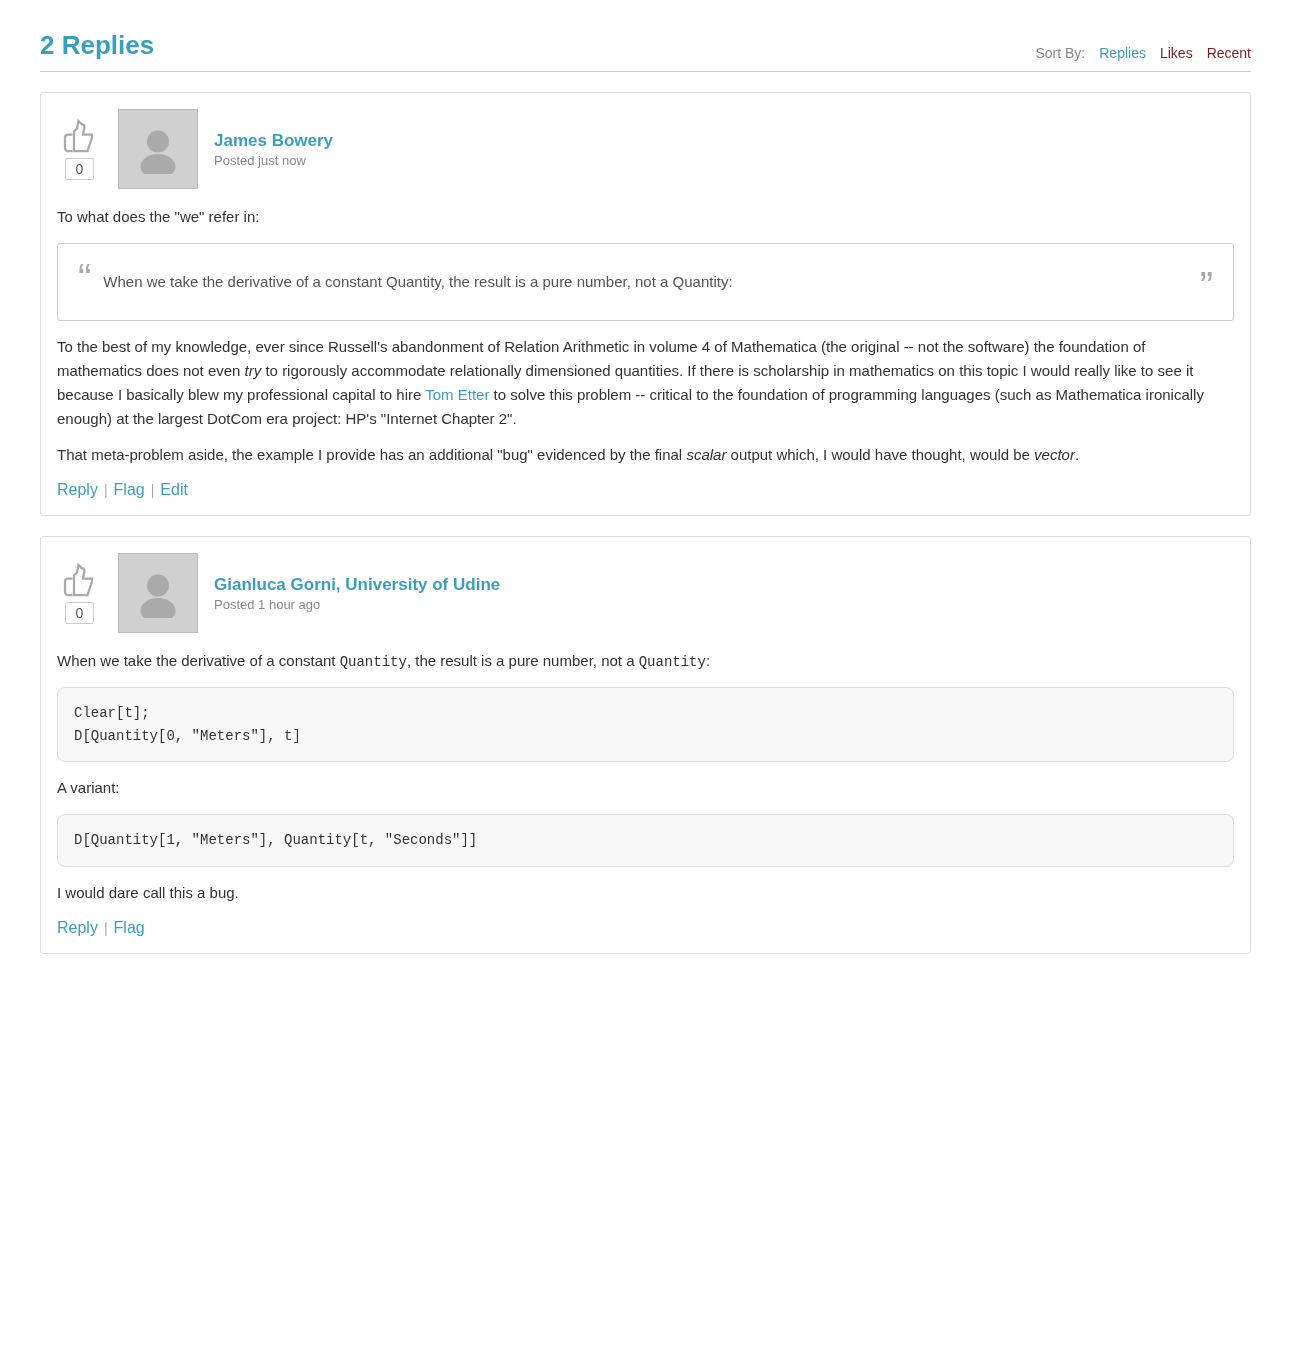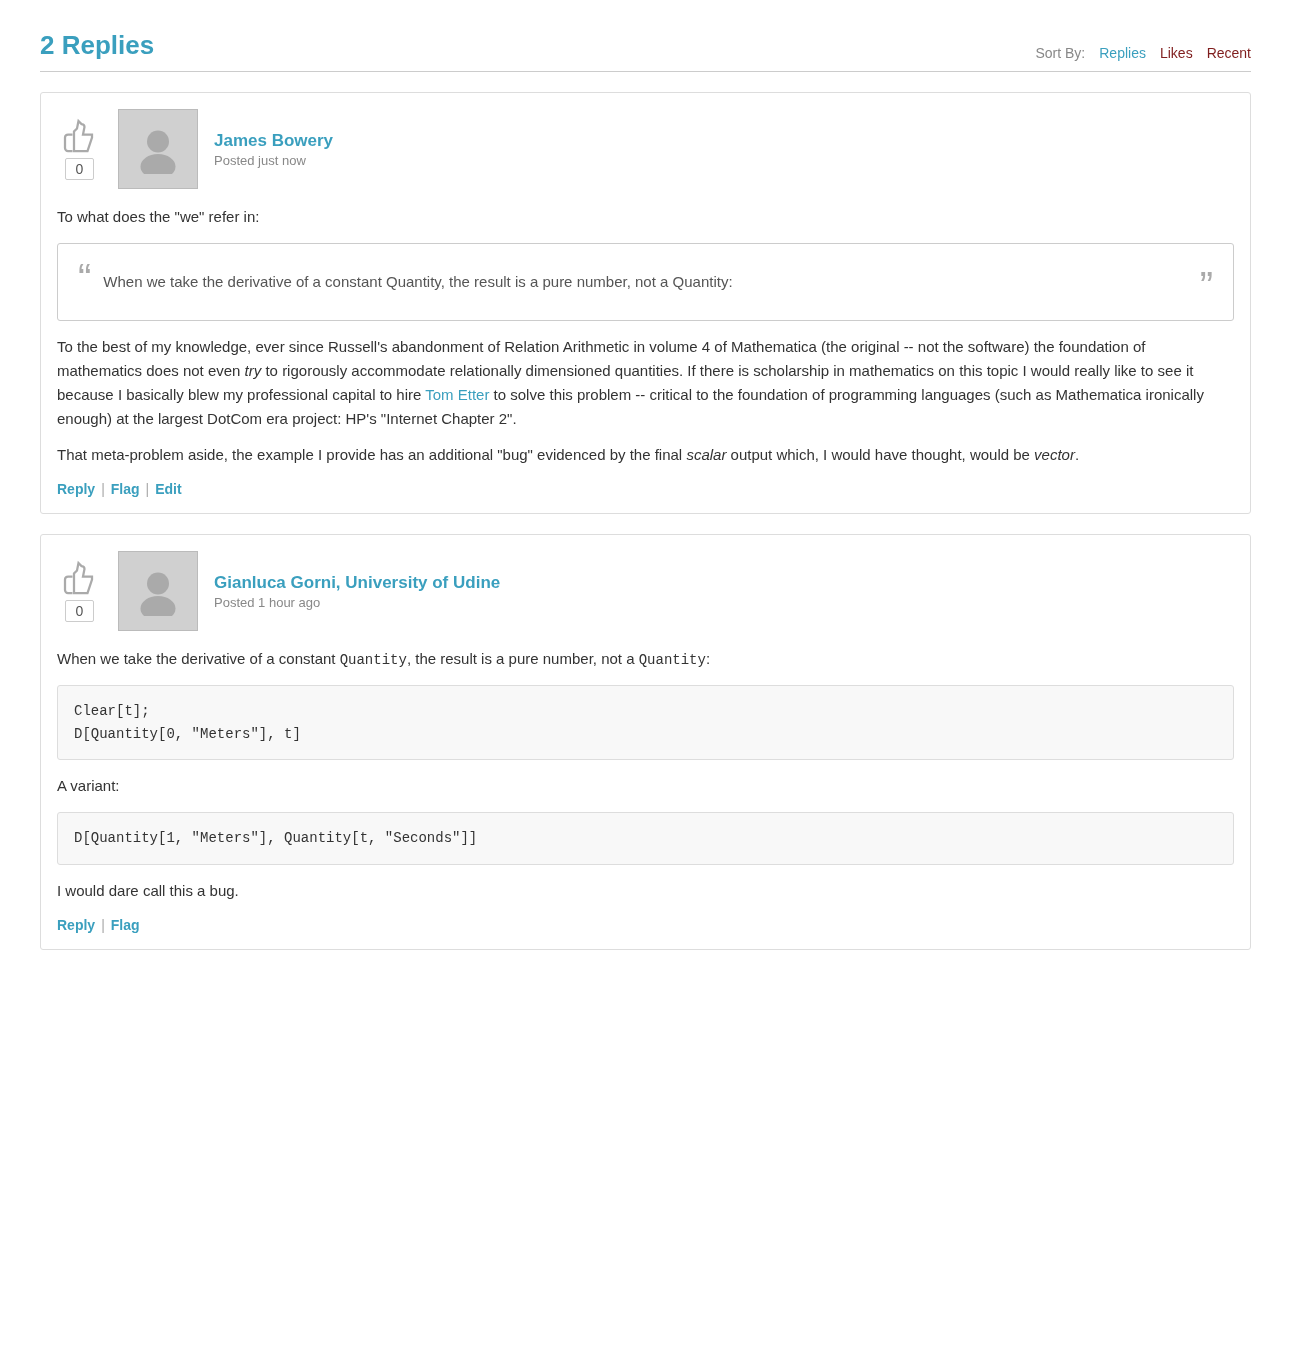--- a/index.html
+++ b/index.html
@@ -174,34 +174,33 @@
     .post-actions {
       display: flex;
       align-items: center;
       gap: 6px;
       margin-top: 10px;
     }
 
     .action-link {
       color: #3a9fbe;
       text-decoration: none;
-      font-size: 14px;
+      font-size: 16px;
       cursor: pointer;
-      font-weight: bold;
     }
 
     .action-sep {
       color: #aaa;
       font-size: 14px;
     }
 
     .code-block {
       background: #f8f8f8;
       border: 1px solid #ddd;
-      border-radius: 3px;
+      border-radius: 8px;
       padding: 14px 16px;
       font-family: 'Courier New', Courier, monospace;
       font-size: 14px;
       color: #333;
       margin: 14px 0;
       white-space: pre;
     }
 
     .inline-code {
       font-family: 'Courier New', Courier, monospace;

